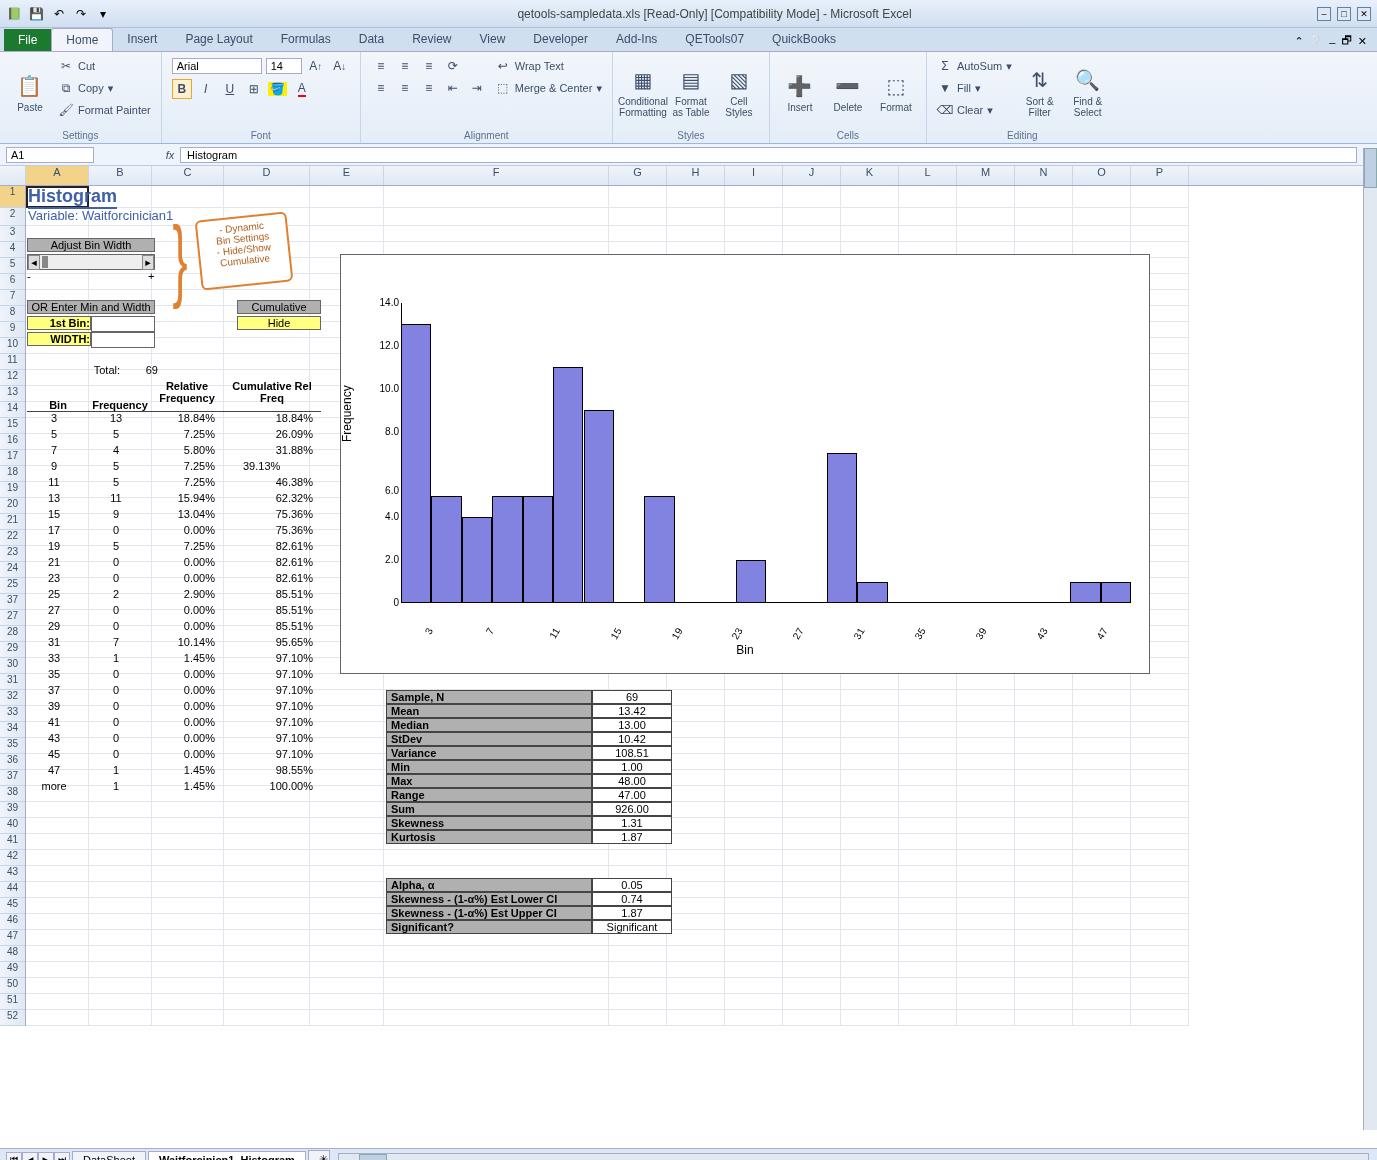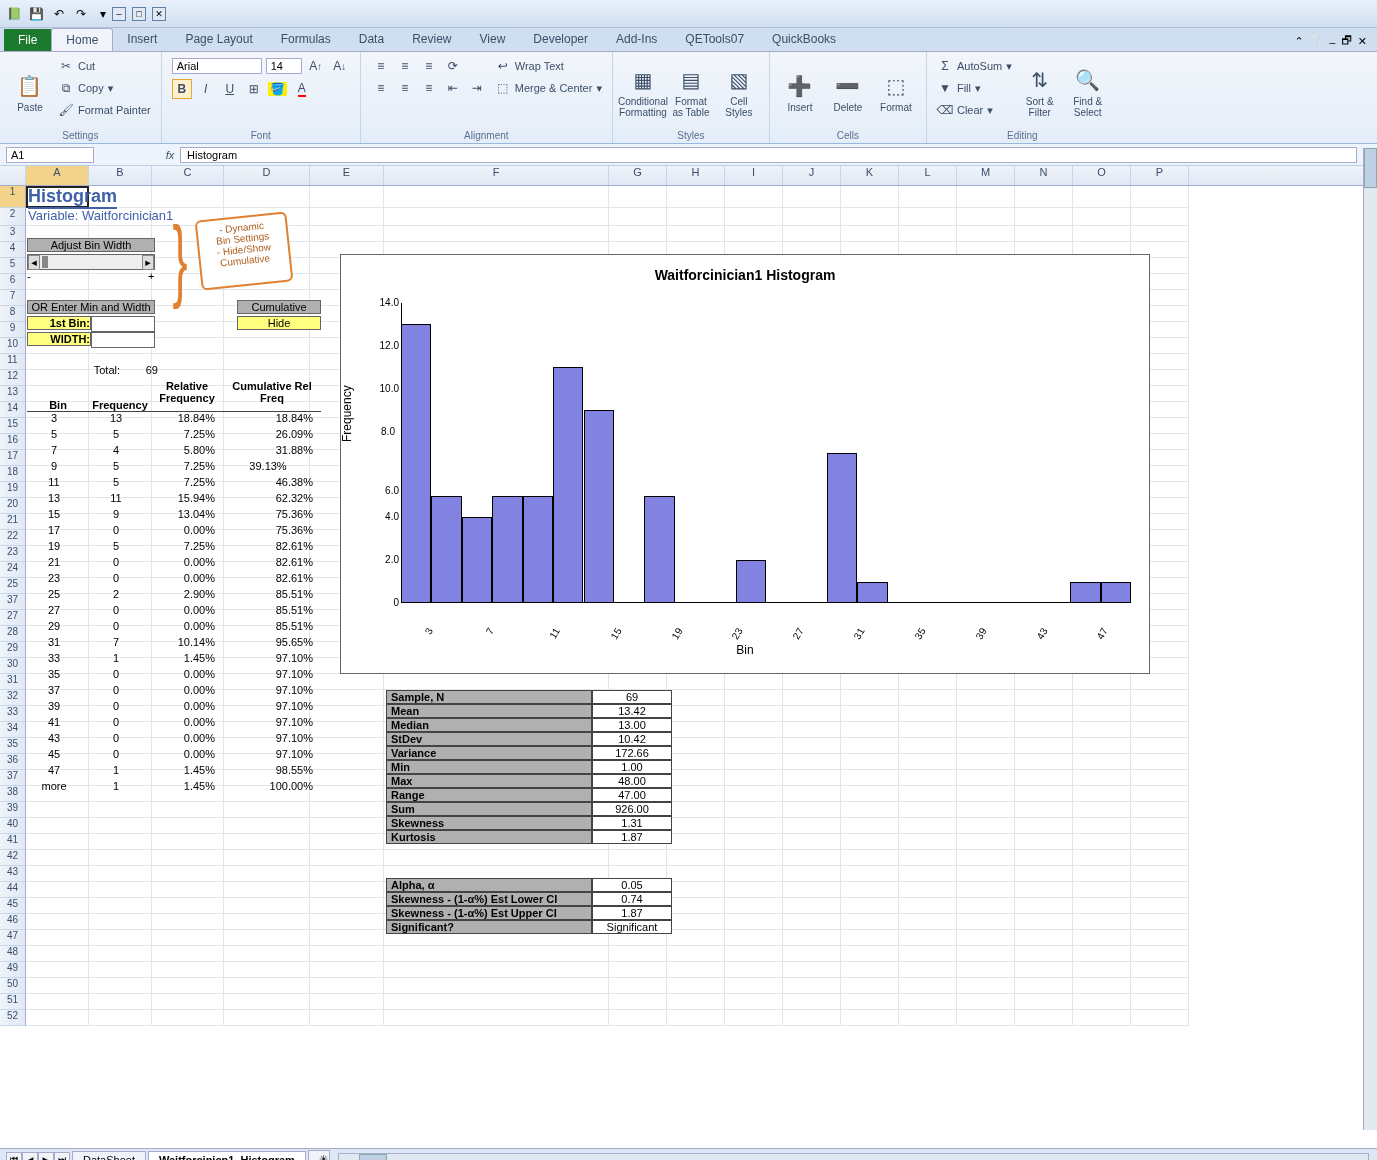--- a/index.html
+++ b/index.html
@@ -100,20 +100,21 @@
 <body>
 
 <div class="title-bar">
   <div class="qat">
     <div class="qat-btn">📗</div>
     <div class="qat-btn">💾</div>
     <div class="qat-btn">↶</div>
     <div class="qat-btn">↷</div>
     <div class="qat-btn">▾</div>
   </div>
+  <div class="title-text">qetools-sampledata.xls  [Read-Only]  [Compatibility Mode] - Microsoft Excel</div>
   <div class="window-controls">
     <div class="win-ctrl">–</div>
     <div class="win-ctrl">□</div>
     <div class="win-ctrl">✕</div>
   </div>
 </div>
 
 <div class="ribbon-tabs">
   <div class="ribbon-tab-file">File</div>
   <div id="ribbon-tabs-container" style="display: flex;">
@@ -1348,21 +1349,21 @@
       <div style="display: flex; height: 16px;">
         <div style="width: 62px; text-align: center; padding-right: 8px;">7</div>
         <div style="width: 62px; text-align: center; padding-right: 8px;">4</div>
         <div style="width: 72px; text-align: right; padding-right: 8px;">5.80%</div>
         <div style="width: 98px; text-align: right; padding-right: 8px;">31.88%</div>
       </div>
       <div style="display: flex; height: 16px;">
         <div style="width: 62px; text-align: center; padding-right: 8px;">9</div>
         <div style="width: 62px; text-align: center; padding-right: 8px;">5</div>
         <div style="width: 72px; text-align: right; padding-right: 8px;">7.25%</div>
-        <div style="width: 98px; text-align: center; padding-right: 8px;">39.13%</div>
+        <div style="width: 98px; text-align: left; padding-right: 8px; margin-left: 20px;">39.13%</div>
       </div>
       <div style="display: flex; height: 16px;">
         <div style="width: 62px; text-align: center; padding-right: 8px;">11</div>
         <div style="width: 62px; text-align: center; padding-right: 8px;">5</div>
         <div style="width: 72px; text-align: right; padding-right: 8px;">7.25%</div>
         <div style="width: 98px; text-align: right; padding-right: 8px;">46.38%</div>
       </div>
       <div style="display: flex; height: 16px;">
         <div style="width: 62px; text-align: center; padding-right: 8px;">13</div>
         <div style="width: 62px; text-align: center; padding-right: 8px;">11</div>
@@ -1473,21 +1474,20 @@
       </div>
       <div style="display: flex; height: 16px;">
         <div style="width: 62px; text-align: center; padding-right: 8px;">more</div>
         <div style="width: 62px; text-align: center; padding-right: 8px;">1</div>
         <div style="width: 72px; text-align: right; padding-right: 8px;">1.45%</div>
         <div style="width: 98px; text-align: right; padding-right: 8px;">100.00%</div>
       </div>
     </div>
 
   <div class="chart-container">
-    <div class="chart-title">Waitforcinician1 Histogram</div>
     <div class="y-axis-label">Frequency</div>
     <div class="x-axis-label">Bin</div>
     <div class="chart-plot" id="chart-plot">
       <div style="position:absolute;left:0;top:0;bottom:0;width:1px;background:#000;"></div>
       <div style="position:absolute;left:0;right:0;bottom:0;height:1px;background:#000;"></div>
     <div class="bar" style="left: 0px; width: 30.4167px; height: 278.571px;"></div>
         <div class="bar" style="left: 30.4167px; width: 30.4167px; height: 107.143px;"></div>
         <div class="bar" style="left: 60.8333px; width: 30.4167px; height: 85.7143px;"></div>
         <div class="bar" style="left: 91.25px; width: 30.4167px; height: 107.143px;"></div>
         <div class="bar" style="left: 121.667px; width: 30.4167px; height: 107.143px;"></div>
@@ -1497,21 +1497,21 @@
         <div class="bar" style="left: 334.583px; width: 30.4167px; height: 42.8571px;"></div>
         <div class="bar" style="left: 425.833px; width: 30.4167px; height: 150px;"></div>
         <div class="bar" style="left: 456.25px; width: 30.4167px; height: 21.4286px;"></div>
         <div class="bar" style="left: 669.167px; width: 30.4167px; height: 21.4286px;"></div>
         <div class="bar" style="left: 699.583px; width: 30.4167px; height: 21.4286px;"></div>
       </div>
   <div class="y-tick" style="top: 342px;">0</div>
       <div class="y-tick" style="top: 299.143px;">2.0</div>
       <div class="y-tick" style="top: 256.286px;">4.0</div>
       <div class="y-tick" style="top: 230px;">6.0</div>
-      <div class="y-tick" style="top: 170.571px; text-align: center;">8.0</div>
+      <div class="y-tick" style="top: 170.571px;">8.0</div>
       <div class="y-tick" style="top: 127.714px;">10.0</div>
       <div class="y-tick" style="top: 84.8571px;">12.0</div>
       <div class="y-tick" style="top: 42px;">14.0</div>
       <div class="x-tick" style="left: 79.2083px;">3</div>
       <div class="x-tick" style="left: 140.042px;">7</div>
       <div class="x-tick" style="left: 200.875px;">11</div>
       <div class="x-tick" style="left: 261.708px;">15</div>
       <div class="x-tick" style="left: 322.542px;">19</div>
       <div class="x-tick" style="left: 383.375px;">23</div>
       <div class="x-tick" style="left: 444.208px;">27</div>
@@ -1534,21 +1534,21 @@
       <div class="srow">
         <div class="slab">Median</div>
         <div class="sval">13.00</div>
       </div>
       <div class="srow">
         <div class="slab">StDev</div>
         <div class="sval">10.42</div>
       </div>
       <div class="srow">
         <div class="slab">Variance</div>
-        <div class="sval">172.66</div>
+        <div class="sval">108.51</div>
       </div>
       <div class="srow">
         <div class="slab">Min</div>
         <div class="sval">1.00</div>
       </div>
       <div class="srow">
         <div class="slab">Max</div>
         <div class="sval">48.00</div>
       </div>
       <div class="srow">

